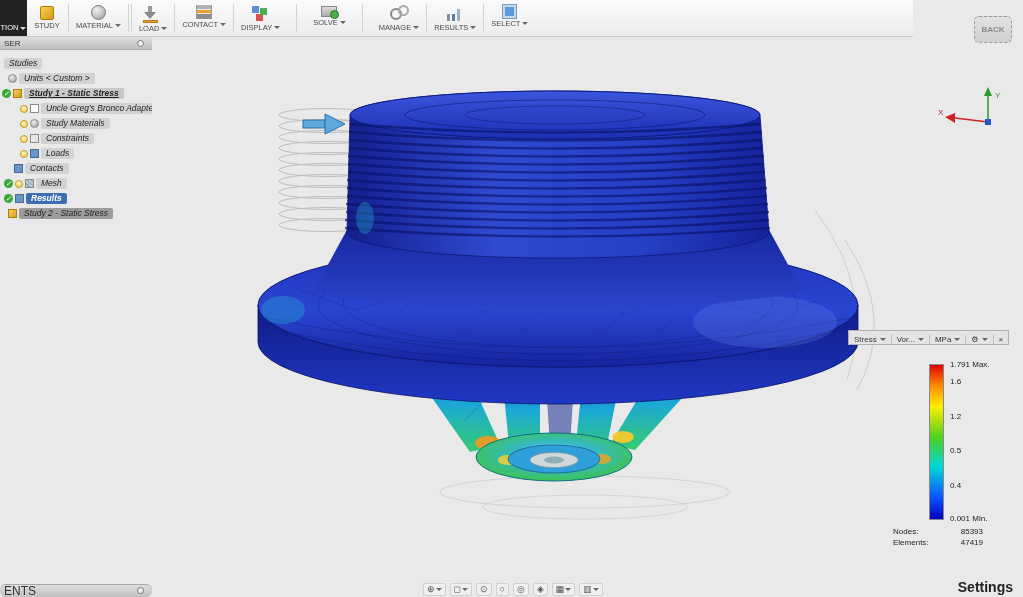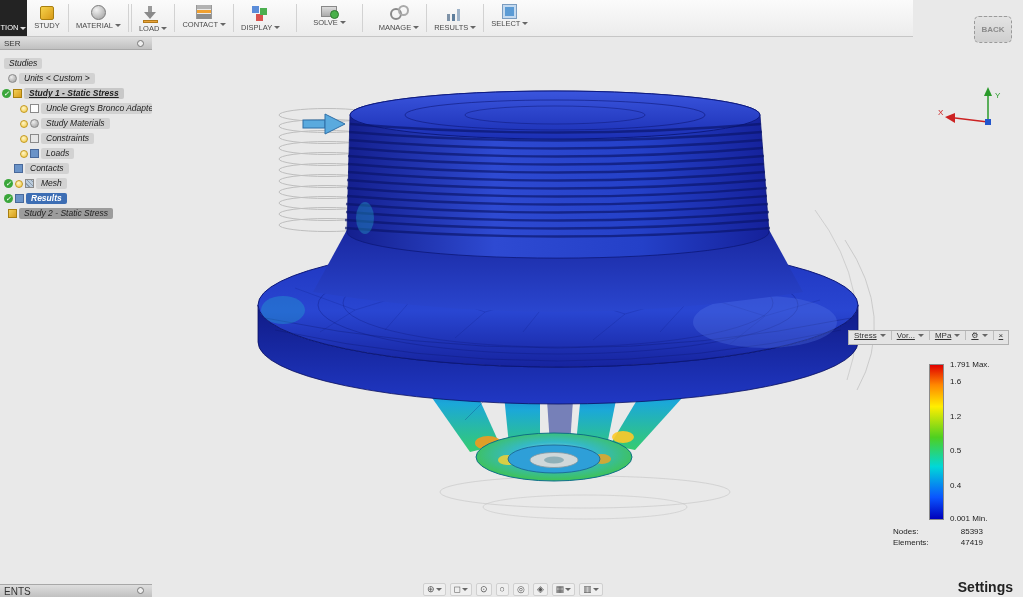--- a/index.html
+++ b/index.html
@@ -62,33 +62,33 @@
   .mini { width:9px; height:9px; flex:none; border:1px solid #8a8a8a; background:#e7e7e7; }
   .mini-doc { background:#fdfdfd; }
   .mini-yellow { background:linear-gradient(135deg,#f3d057,#d79d1d); border-color:#a87f10; }
   .mini-blue { background:#6a93c8; border-color:#48689a; }
   .mini-mesh { background:repeating-linear-gradient(45deg,#bcd 0 2px,#89a 2px 3px); }
   .mini-sphere { border-radius:50%; background:radial-gradient(circle at 35% 30%,#eee,#999); }
   .corner-sq { position:absolute; left:0; top:37px; width:9px; height:11px; background:#2a2a2a; }
 
   
   .legend-bar { position:absolute; left:848px; top:330px; height:15px; display:flex;
-    background:#e4e4e4; border:1px solid #b0b0b0; font-size:8px; color:#333; align-items:flex-start;text-decoration:underline; }
+    background:#e4e4e4; border:1px solid #b0b0b0; font-size:8px; color:#333; align-items:flex-end; }
   .lseg { display:flex; align-items:center; gap:3px; padding:0 5px; border-right:1px solid #bdbdbd; cursor:pointer; }
   .lseg:last-child { border-right:none; }
   .colorbar { position:absolute; left:929px; top:364px; width:15px; height:156px; border:1px solid #8a8a8a;
     background:linear-gradient(to bottom,#e00000 0%,#ff8800 13%,#ffee00 27%,#4ed020 47%,#00d8d8 66%,#0a55ff 86%,#0000bb 100%); }
   .tick { position:absolute; left:950px; width:64px; font-size:8px; color:#222; white-space:nowrap; }
   .stats { position:absolute; left:893px; top:527px; width:90px; font-size:8px; color:#222; }
   .stats .srow { display:flex; justify-content:space-between; margin-bottom:2px; }
 
   
   .comments-hdr { position:absolute; left:0; bottom:0; width:152px; height:13px;
     background:linear-gradient(#dedede,#c0c0c0); border-top:1px solid #a8a8a8; display:flex;
-    align-items:center; padding:0 4px; font-size:10px; color:#333; }
+    align-items:center; padding:0 4px; font-size:12px; color:#333;border-radius:6px; }
   .comments-hdr .hdr-dot { top:2px; }
   .nav-bar { position:absolute; left:423px; bottom:1px; height:13px; display:flex; align-items:center; gap:4px; }
   .ntool { display:flex; align-items:center; gap:1px; background:#efefef; border:1px solid #d0d0d0;
     border-radius:2px; padding:0 3px; height:13px; font-size:9px; color:#555; cursor:pointer; line-height:11px;}
   .settings { position:absolute; right:10px; bottom:2px; font-size:14px; font-weight:bold; color:#222; cursor:pointer; }
 </style>
 </head>
 <body>
 
 <div id="app">

